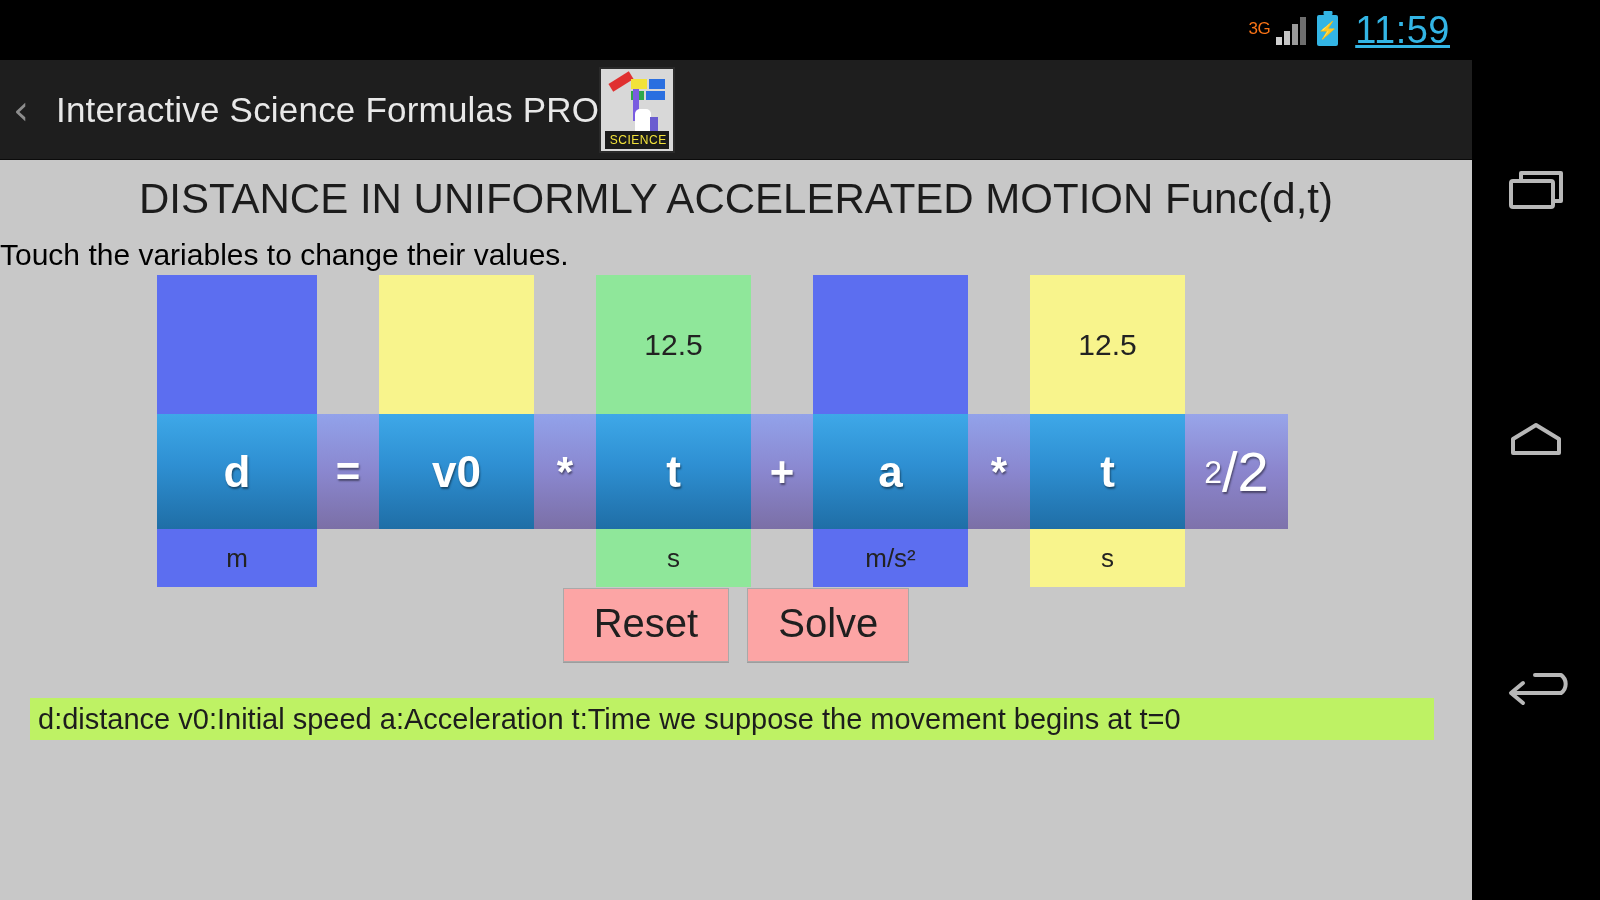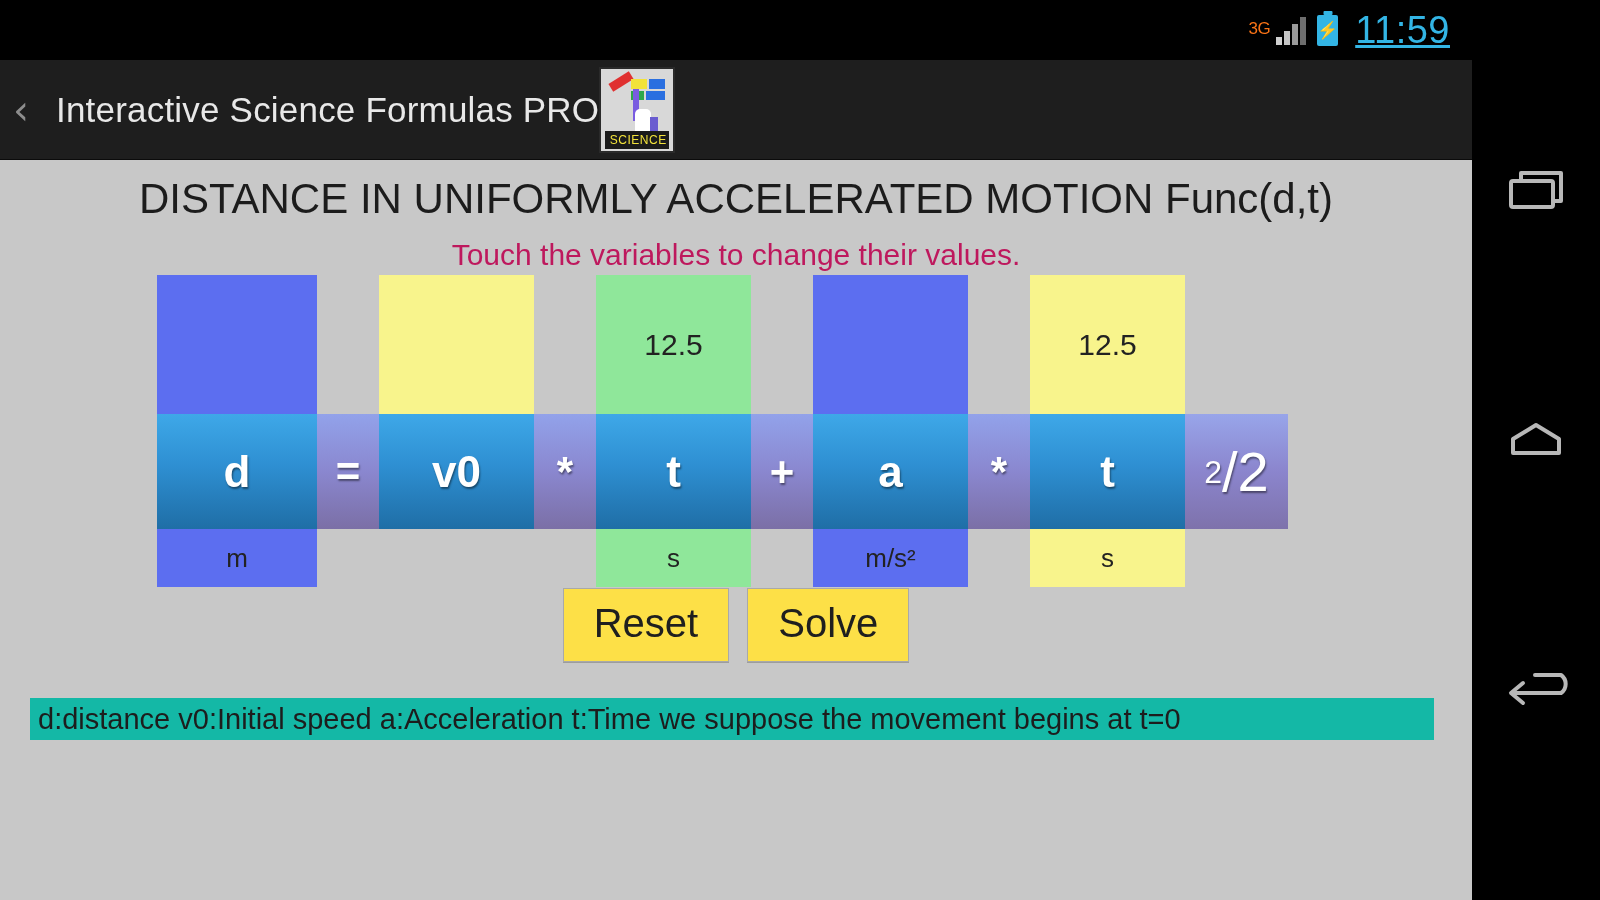--- a/index.html
+++ b/index.html
@@ -152,22 +152,21 @@
   }
   #page-title {
     text-align: center;
     color: #1c1c1c;
     font-size: 42px;
     line-height: 1;
     padding-top: 18px;
     white-space: nowrap;
   }
   #page-subtitle {
-    text-align: center;
-    color: #be185d;
+    color: #000000;
     font-size: 30px;
     line-height: 1;
     padding-top: 20px;
   }
 
   
   #formula {
     position: absolute;
     left: 157px;
     top: 115px;
@@ -236,41 +235,41 @@
   #button-row {
     position: absolute;
     left: 0;
     top: 428px;
     width: 100%;
     display: flex;
     justify-content: center;
     gap: 18px;
   }
   .btn {
-    background: #fde047;
+    background: #fca5a5;
     border: 1px solid #a9a9a9;
     color: #1f1f1f;
     font-size: 40px;
     padding: 14px 30px 18px 30px;
     line-height: 1;
     box-shadow: 0 1px 0 #9d9d9d;
     cursor: pointer;
     font-family: "Liberation Sans", sans-serif;
   }
   #reset-button { min-width: 152px; }
   #solve-button { min-width: 148px; }
 
   
   #legend {
     position: absolute;
     left: 30px;
     top: 538px;
     width: 1404px;
     height: 42px;
-    background: #14b8a6;
+    background: #bef264;
     display: flex;
     align-items: center;
     padding-left: 8px;
     box-sizing: border-box;
     color: #1d1d1d;
     font-size: 29px;
     white-space: nowrap;
   }
 
   

